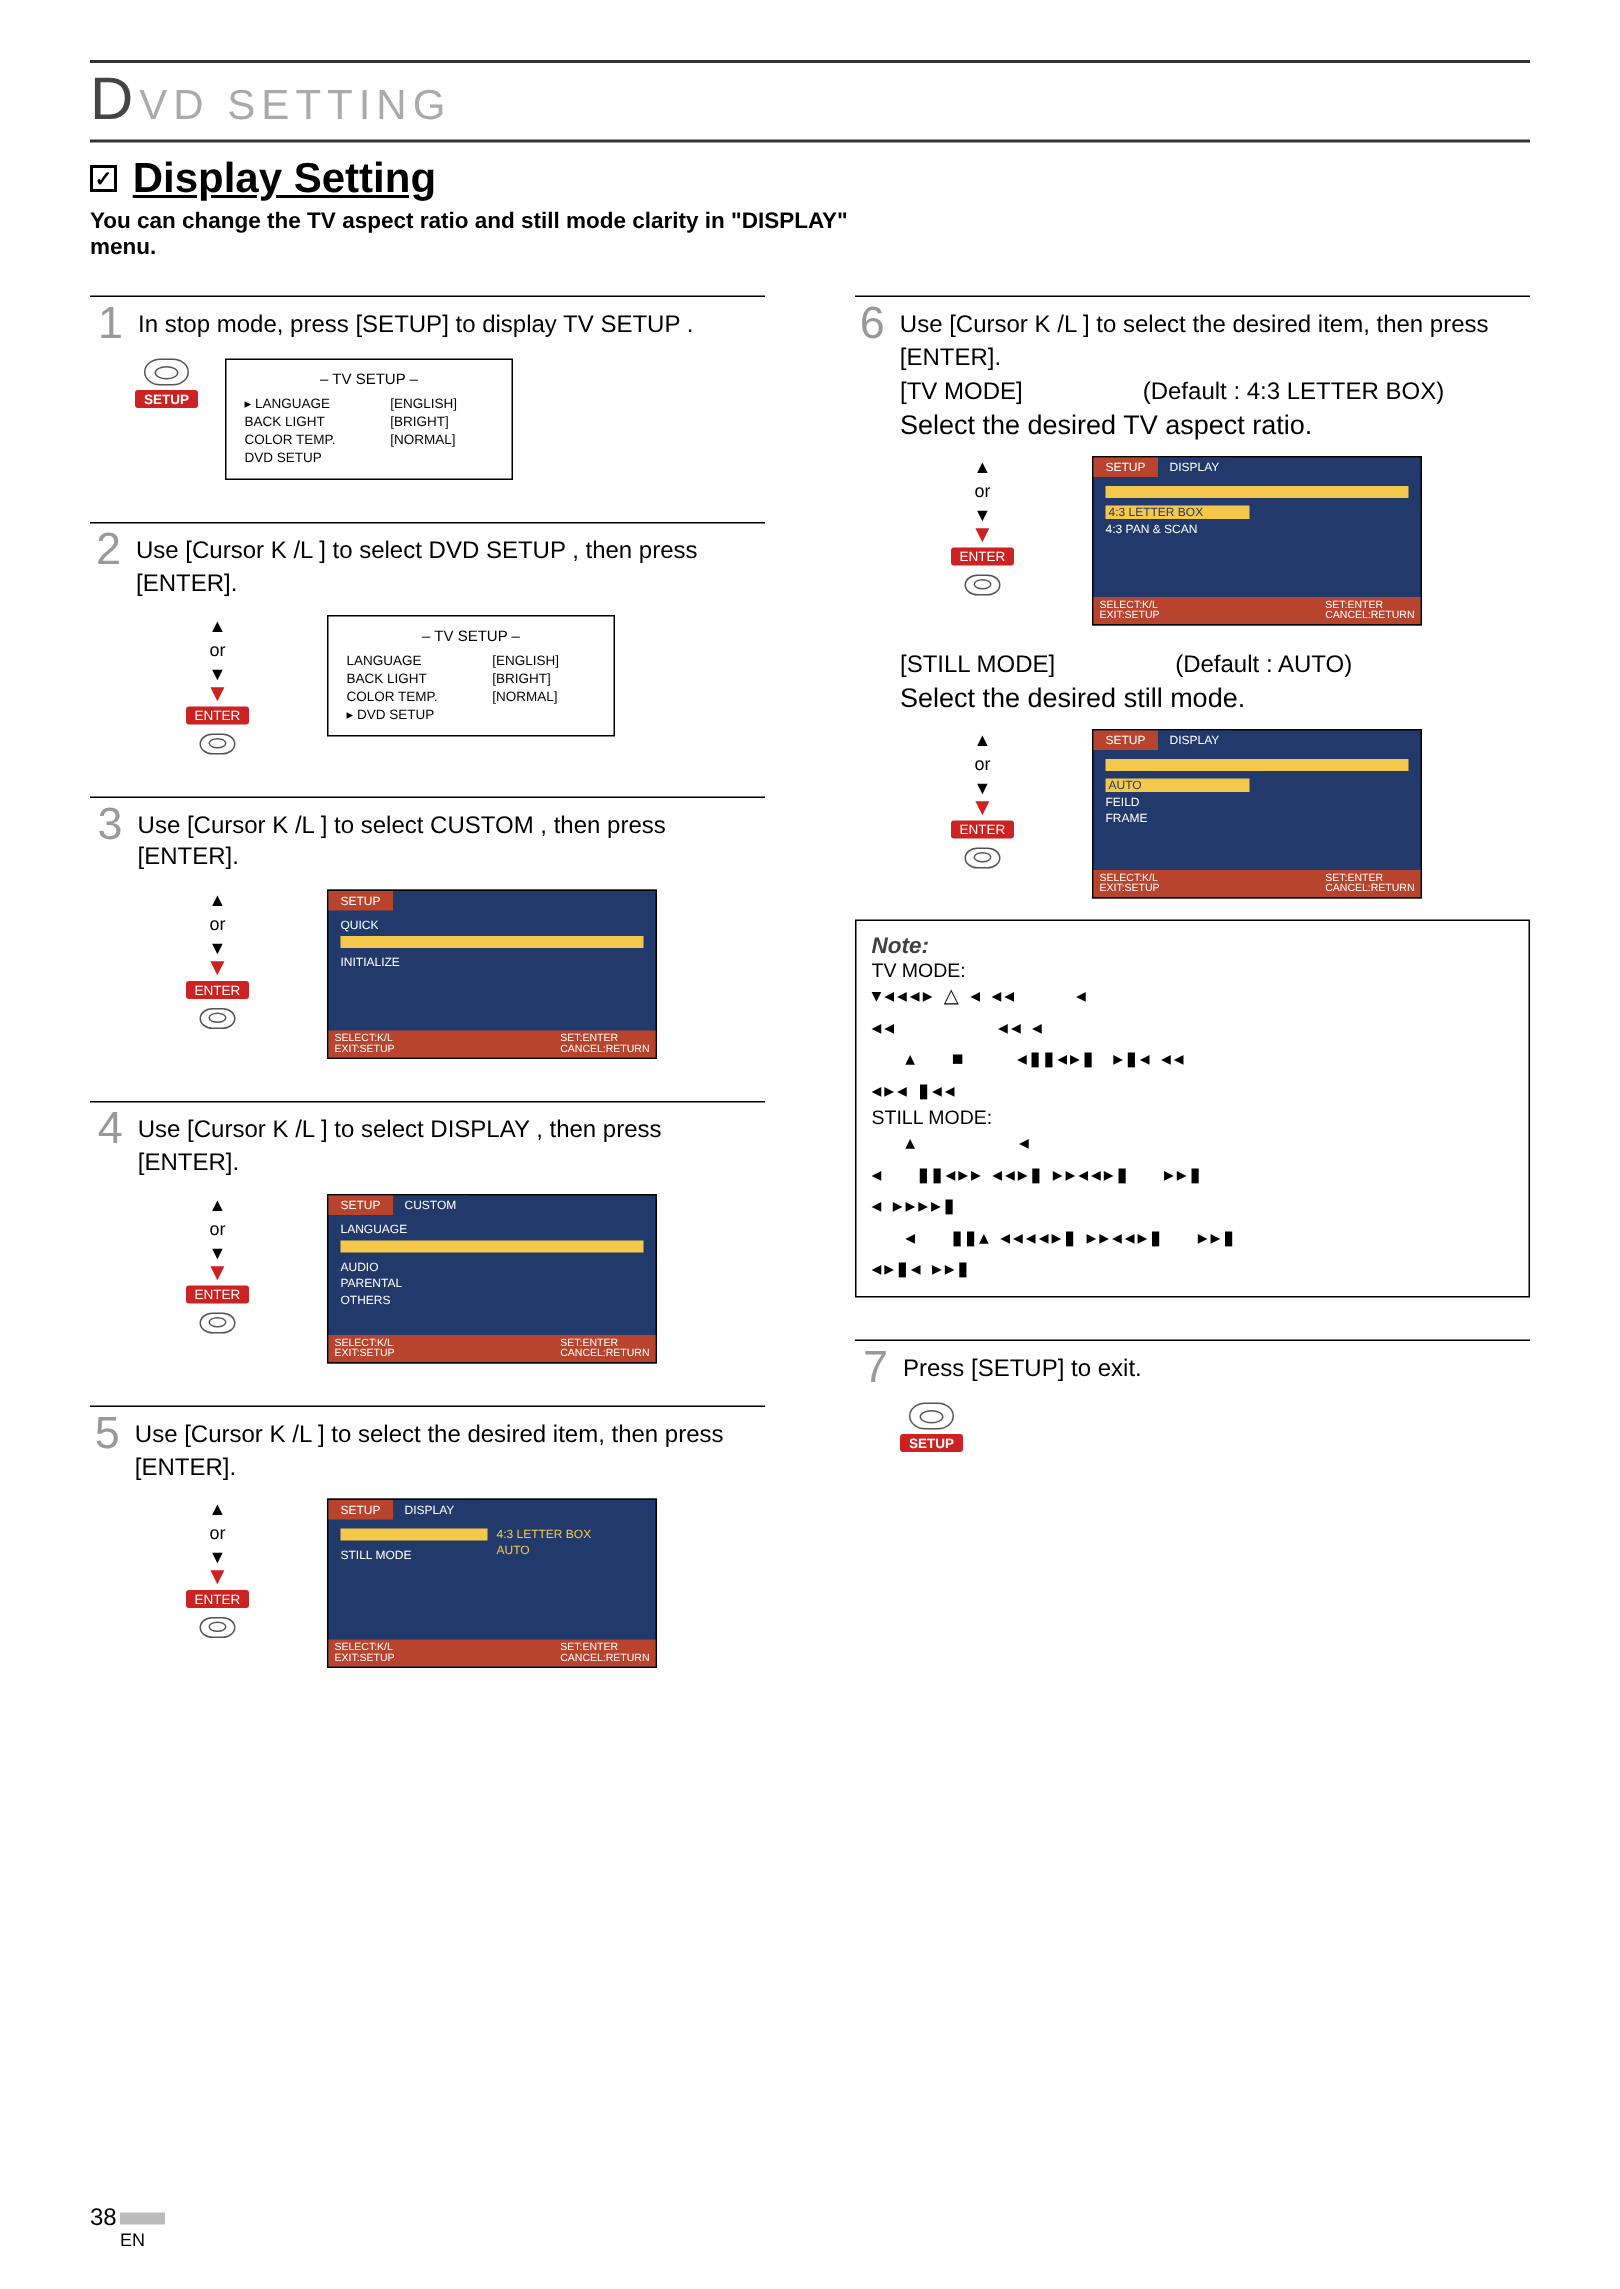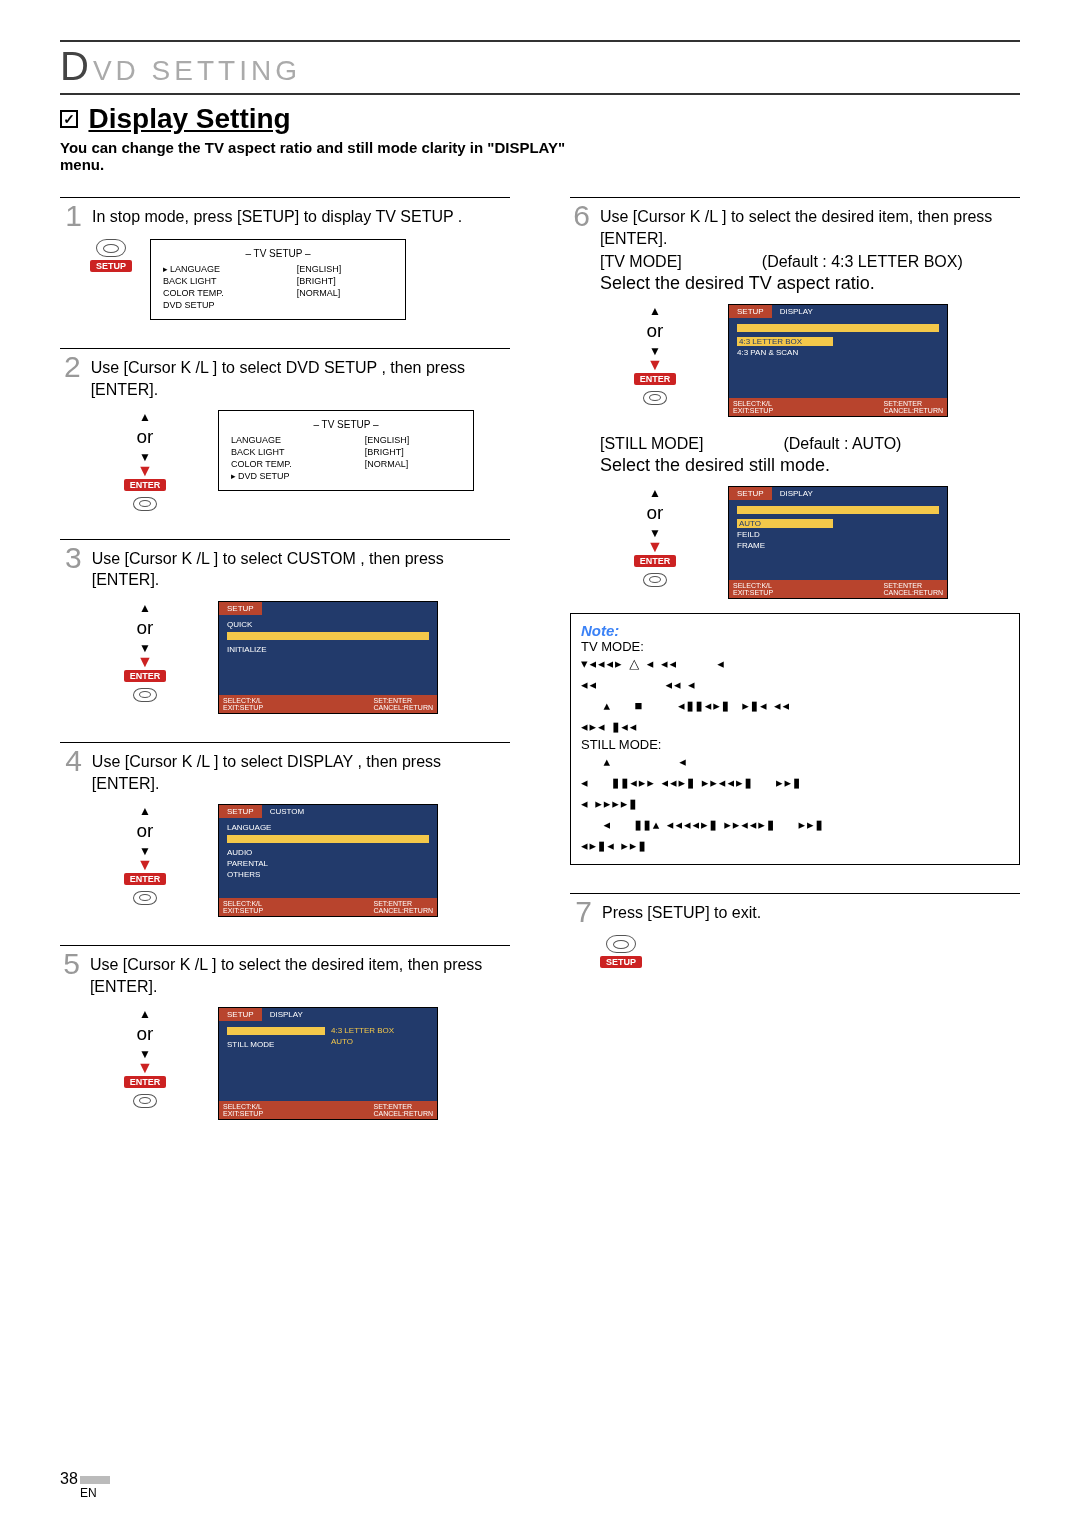--- a/index.html
+++ b/index.html
@@ -54,44 +54,44 @@
   }
   .step-text { font-size:16px; line-height:1.35; padding-top:4px; }
   .step-hr { border:none; border-top:1px solid #000; margin-bottom:4px; }
   .step-body { display:flex; gap:18px; margin-top:10px; margin-left:30px; align-items:flex-start; }
   .remote {
     width:110px; display:flex; flex-direction:column; align-items:center; gap:2px;
     font-size:11px;
   }
   .remote .arrow-up::before { content:"▲"; color:#000; font-size:12px;}
   .remote .arrow-dn::before { content:"▼"; color:#000; font-size:12px;}
-  .remote .or { font-size:19px; }
+  .remote .or { font-size:12px; }
   .remote .enter-arrow { color:#c22; font-size:16px; line-height:0.6;}
   .remote .enter-lbl {
-    background:#c22; color:#fff; font-size:9px; font-weight:bold; padding:1px 6px; border-radius:2px;
+    background:#c22; color:#fff; font-size:9px; font-weight:normal; padding:1px 6px; border-radius:2px;
     margin-top:1px;
   }
   .remote .eye {
     width:24px; height:14px; border:1.5px solid #555; border-radius:50%/70%;
     display:flex; align-items:center; justify-content:center; margin-top:4px;
   }
   .remote .eye::after{content:""; width:10px; height:5px; border:1px solid #555; border-radius:50%;}
   .setup-remote { display:flex; flex-direction:column; align-items:center;}
   .setup-remote .eye{
     width:30px; height:18px; border:1.5px solid #555; border-radius:50%/70%;
     display:flex; align-items:center; justify-content:center;
   }
   .setup-remote .eye::after{content:""; width:14px; height:7px; border:1px solid #555; border-radius:50%;}
   .setup-lbl{
     background:#c22; color:#fff; font-size:9px; font-weight:bold; padding:1px 6px; border-radius:2px;
     margin-top:3px;
   }
 
   .screen-box {
-    border:1px solid #000; padding:8px 10px; font-size:10px; width:256px; background:#fff;
+    border:1px solid #000; padding:8px 10px; font-size:10px; width:192px; background:#fff;
   }
   .screen-box .title{ text-align:center; font-size:10px; margin-bottom:4px;}
   .screen-box table{ width:100%; font-size:9px; border-collapse:collapse;}
   .screen-box td{ padding:1px 2px;}
   .screen-box .sel::before{ content:"▸ "; }
 
   .osd {
     border:1px solid #000; width:220px; font-size:8px; color:#fff; background:#223a6b;
   }
   .osd .bar{ display:flex; }
@@ -110,21 +110,21 @@
   .osd .two-col { display:flex; gap:6px;}
   .osd .two-col > div{ flex:1;}
   .osd .val{ color:#f4c84a; }
 
   .sub-heading{ font-size:16px; margin:4px 0 2px 30px;}
   .sub-desc{ font-size:18px; margin:0 0 6px 30px;}
 
   .note-box{
     border:1px solid #000; padding:8px 10px; font-size:13px; margin-top:14px;
   }
-  .note-box .note-t{ font-style:italic; font-weight:bold; color:#3b82f6; font-size:15px;}
+  .note-box .note-t{ font-style:italic; font-weight:bold; color:#404040; font-size:15px;}
   .note-box .sym-line{ font-size:13px; letter-spacing:2px; color:#000; line-height:1.6;}
   .page-num{
     position:absolute; left:60px; bottom:26px; font-size:16px;
   }
   .page-num .bar{
     display:inline-block; width:30px; height:8px; background:#bbb; vertical-align:middle; margin-left:2px;
   }
   .page-num .en{ display:block; font-size:12px; margin-left:20px; margin-top:-2px;}
 </style>
 </head>

